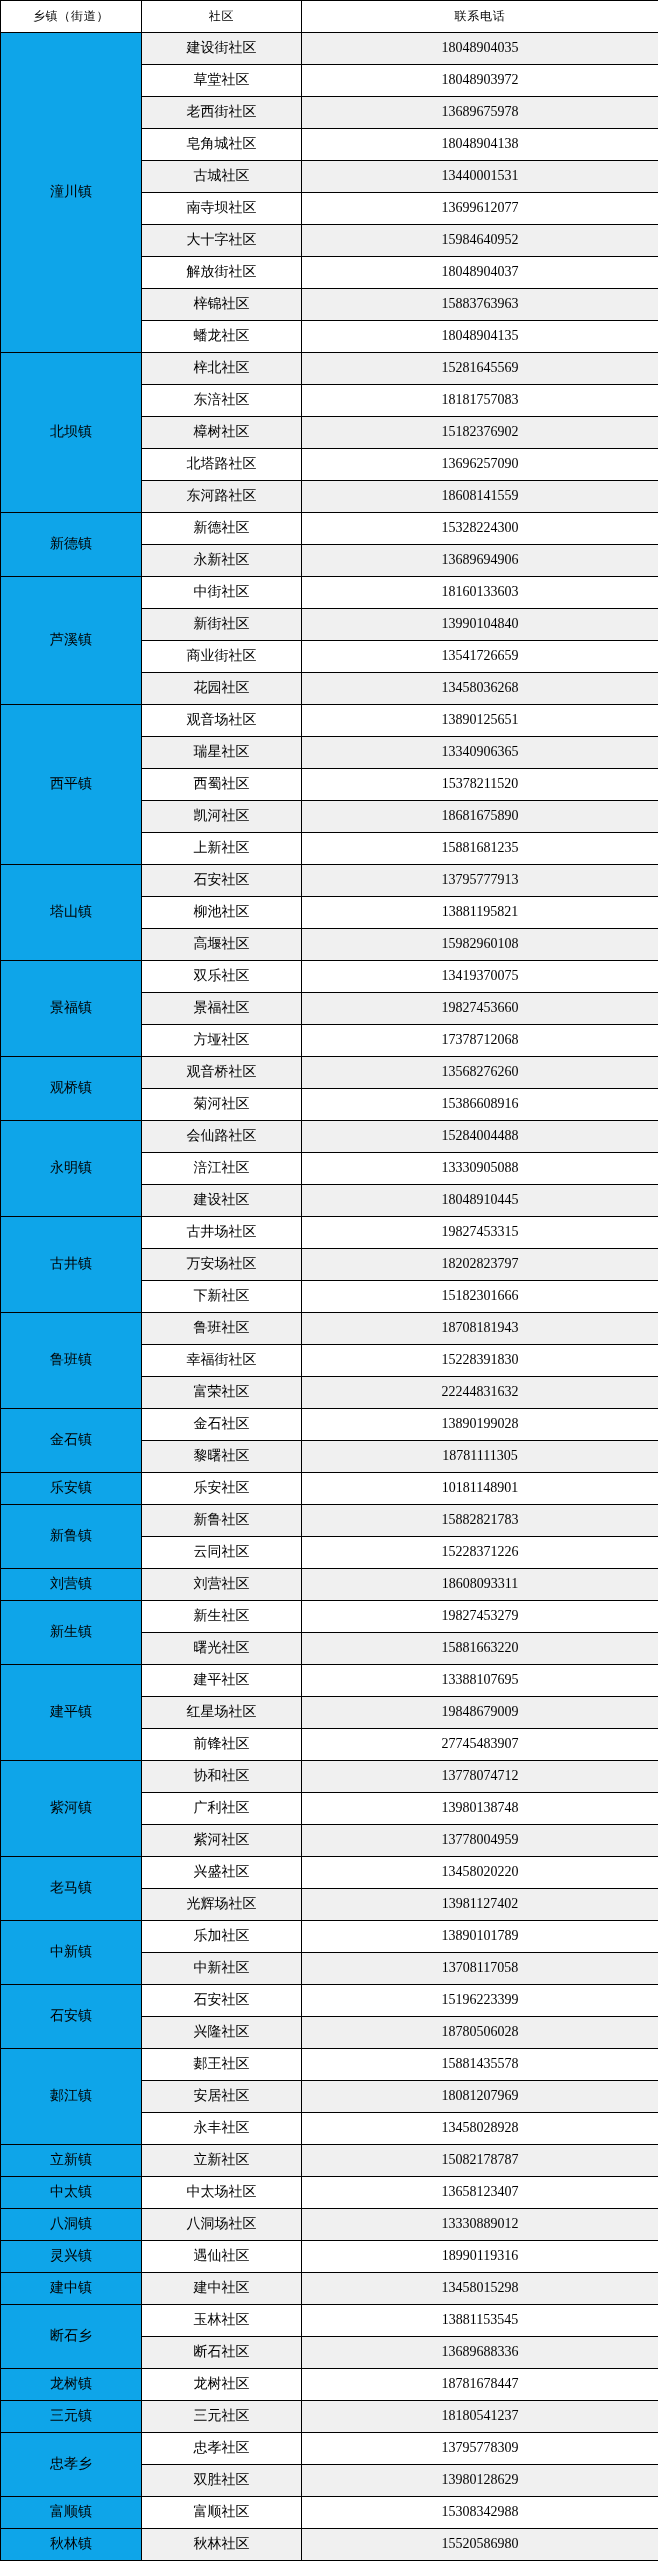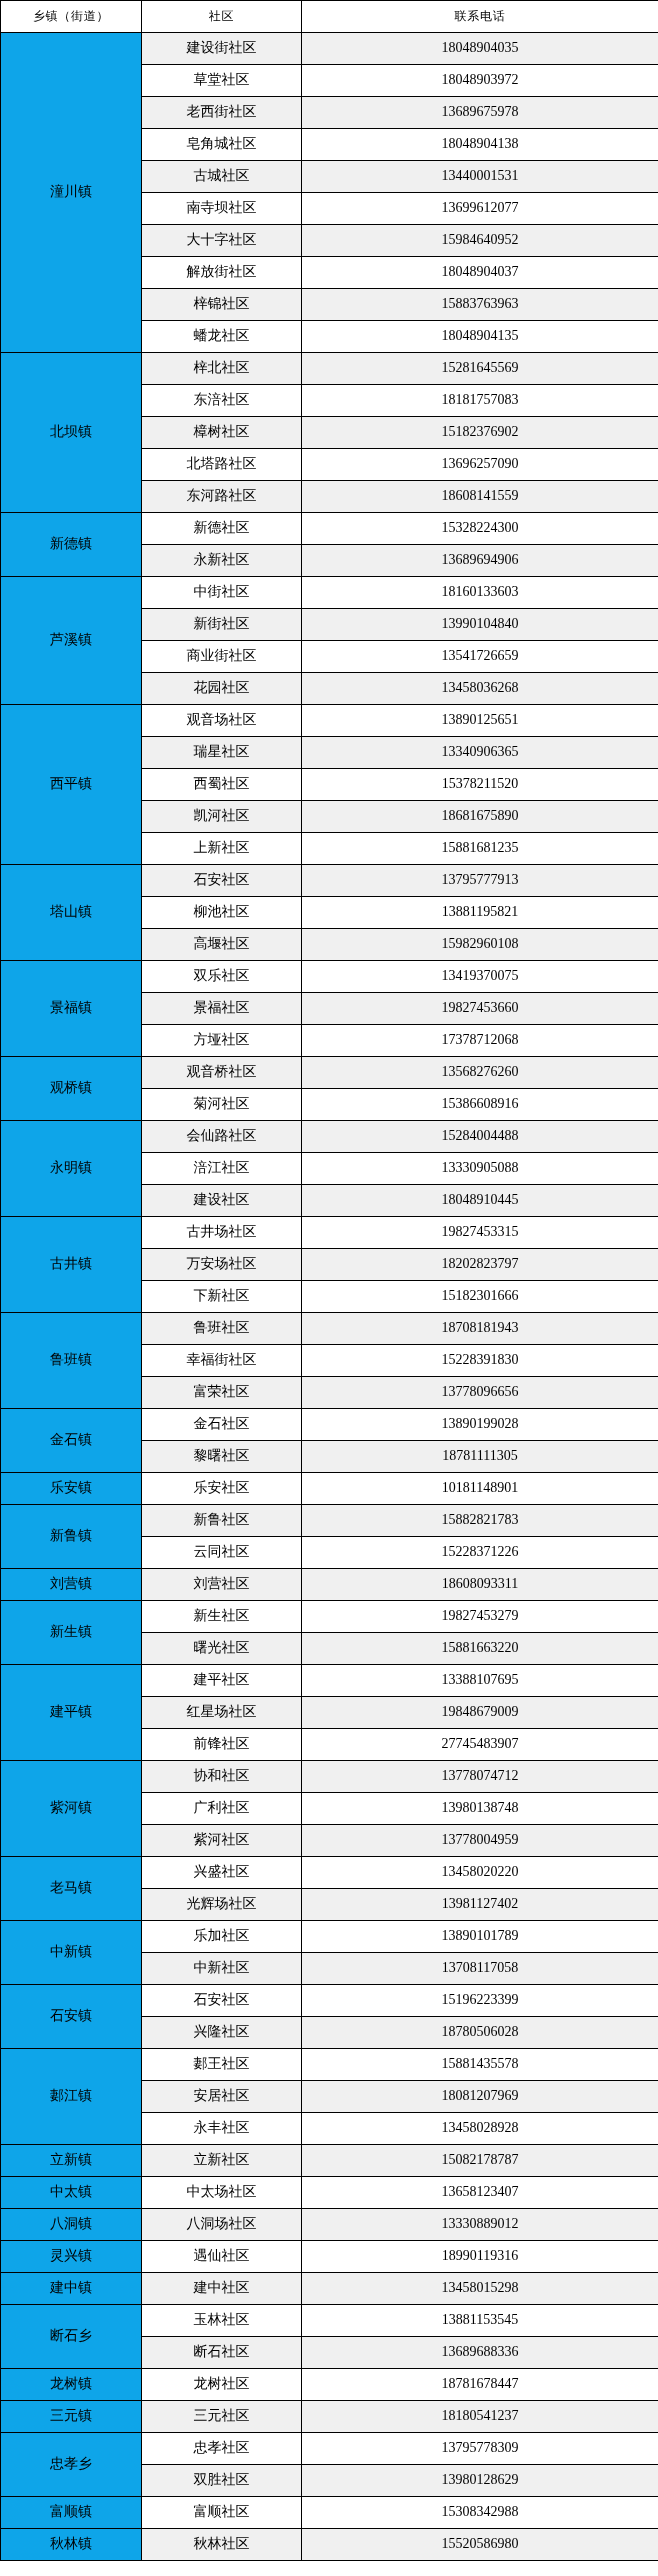--- a/index.html
+++ b/index.html
@@ -231,21 +231,21 @@
         <td class="township" rowspan="3" data-name="township-cell">鲁班镇</td>
         <td class="community shaded" data-name="community-cell">鲁班社区</td>
         <td class="phone shaded" data-name="phone-cell">18708181943</td>
       </tr>
       <tr data-name="table-row">
         <td class="community" data-name="community-cell">幸福街社区</td>
         <td class="phone" data-name="phone-cell">15228391830</td>
       </tr>
       <tr data-name="table-row">
         <td class="community shaded" data-name="community-cell">富荣社区</td>
-        <td class="phone shaded" data-name="phone-cell">13778096656</td>
+        <td class="phone shaded" data-name="phone-cell">22244831632</td>
       </tr>
       <tr data-name="table-row">
         <td class="township" rowspan="2" data-name="township-cell">金石镇</td>
         <td class="community" data-name="community-cell">金石社区</td>
         <td class="phone" data-name="phone-cell">13890199028</td>
       </tr>
       <tr data-name="table-row">
         <td class="community shaded" data-name="community-cell">黎曙社区</td>
         <td class="phone shaded" data-name="phone-cell">18781111305</td>
       </tr>

